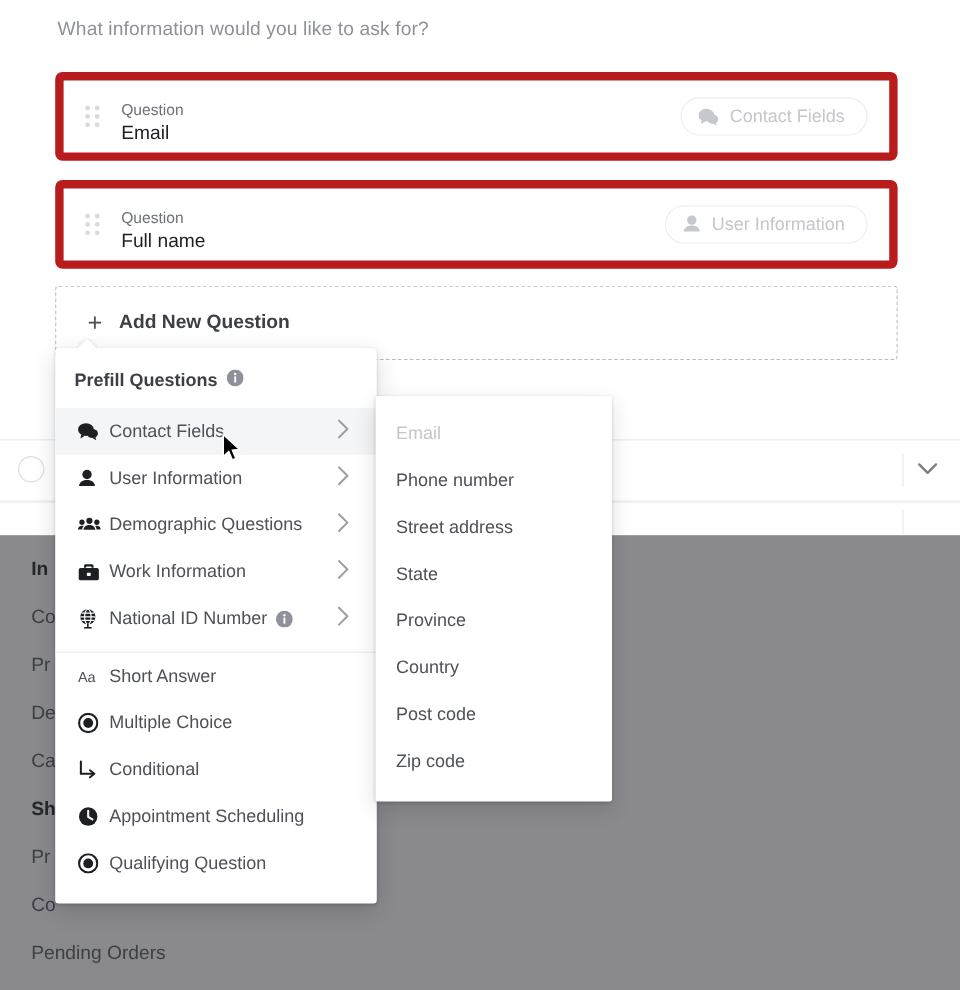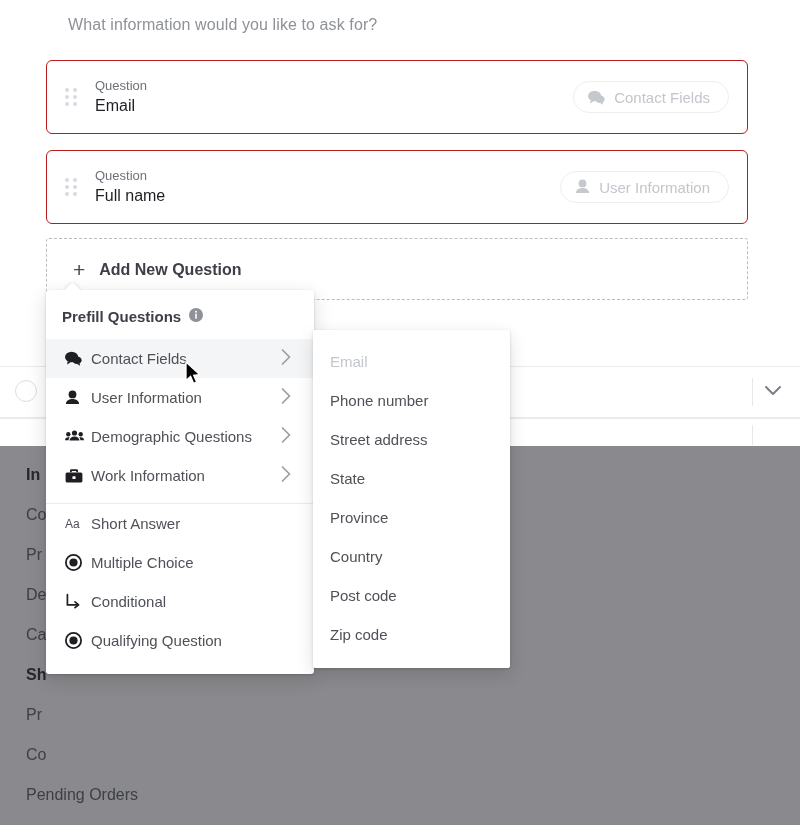--- a/index.html
+++ b/index.html
@@ -22,25 +22,25 @@
   }
   .bg-item {
     font-size: 16px; color: #3c3f45; line-height: 20px;
     height: 40px; display: flex; align-items: center; white-space: nowrap;
   }
   .bg-item.head { font-weight: bold; color: #25282d; }
 
   
   .section-title {
     position: absolute; left: 48px; top: 16px;
-    font-size: 16px; color: #8e9199; letter-spacing: .1px; margin-left: 20px;
+    font-size: 16px; color: #8e9199; letter-spacing: .1px;
   }
   .q-card {
     position: absolute; left: 46px; width: 702px; height: 74px;
-    background: #fff; border: 1px solid #b91c1c; border-radius: 6px;
+    background: #fff; border: 7px solid #b91c1c; border-radius: 6px;
   }
   .q-card.one { top: 60px; }
   .q-card.two { top: 150px; }
 
   .drag-handle {
     position: absolute; left: 18px; top: 50%; transform: translateY(-50%);
     width: 12px; height: 18px;
     display: grid; grid-template-columns: 4px 4px; grid-template-rows: 4px 4px 4px;
     gap: 3px 4px;
   }
@@ -293,20 +293,41 @@
               <path d="M6.4 1.2 L11.6 1.2 A1.4 1.4 0 0 1 13 2.6 L13 4.2 L11.2 4.2 L11.2 3 L6.8 3 L6.8 4.2 L5 4.2 L5 2.6 A1.4 1.4 0 0 1 6.4 1.2 Z" class="ico-dark"></path>
               <rect x="0.6" y="4.4" width="16.8" height="10.2" rx="1.6" class="ico-dark"></rect>
               <rect x="7.4" y="8.3" width="3.2" height="2.6" rx="0.6" fill="#fff"></rect>
             </svg>
           </span>
           <span class="menu-text">Work Information</span>
           <span class="chev-right"><svg width="12" height="18" viewBox="0 0 12 18">
               <path d="M2.5 2 L9.5 9 L2.5 16" fill="none" stroke="#9a9da3" stroke-width="1.7" stroke-linecap="round" stroke-linejoin="round"></path>
             </svg></span>
         </div>
+        <div class="menu-row">
+          <span class="menu-ico">
+            <svg width="17" height="17" viewBox="0 0 17 17">
+              <circle cx="8.2" cy="7" r="6.3" class="ico-dark"></circle>
+              <ellipse cx="8.2" cy="7" rx="2.7" ry="6.3" fill="none" stroke="#fff" stroke-width="1"></ellipse>
+              <path d="M2 7 L14.4 7 M3 4 L13.4 4 M3 10 L13.4 10" stroke="#fff" stroke-width="1" fill="none"></path>
+              <path d="M8.2 13.3 L8.2 16.3 M5.6 16.3 L10.8 16.3" stroke="#1d1f23" stroke-width="1.4" fill="none" stroke-linecap="round"></path>
+            </svg>
+          </span>
+          <span class="menu-text">National ID Number</span>
+          <span class="info">
+            <svg width="14" height="14" viewBox="0 0 14 14">
+              <circle cx="7" cy="7" r="7" fill="#8e9199"></circle>
+              <rect x="6.2" y="5.7" width="1.6" height="5" fill="#fff"></rect>
+              <circle cx="7" cy="3.7" r="1" fill="#fff"></circle>
+            </svg>
+          </span>
+          <span class="chev-right"><svg width="12" height="18" viewBox="0 0 12 18">
+              <path d="M2.5 2 L9.5 9 L2.5 16" fill="none" stroke="#9a9da3" stroke-width="1.7" stroke-linecap="round" stroke-linejoin="round"></path>
+            </svg></span>
+        </div>
       </div>
 
     <div class="menu-sep"></div>
 
 
     <div id="custom-rows">
         <div class="menu-row">
           <span class="menu-ico">
             <svg width="20" height="14" viewBox="0 0 20 14">
               <text x="0" y="11" font-family="Liberation Sans, sans-serif" font-size="12" fill="#4e5157">Aa</text>
@@ -324,20 +345,29 @@
           <span class="menu-text">Multiple Choice</span>
         </div>
         <div class="menu-row">
           <span class="menu-ico">
             <svg width="17" height="17" viewBox="0 0 17 17">
               <path d="M2.4 1.6 L2.4 11.8 L12.4 11.8" fill="none" stroke="#1d1f23" stroke-width="1.7" stroke-linecap="round"></path>
               <path d="M10 8.9 L13.6 11.8 L10 14.7" fill="none" stroke="#1d1f23" stroke-width="1.7" stroke-linecap="round" stroke-linejoin="round"></path>
             </svg>
           </span>
           <span class="menu-text">Conditional</span>
+        </div>
+        <div class="menu-row">
+          <span class="menu-ico">
+            <svg width="17" height="17" viewBox="0 0 17 17">
+              <circle cx="8.5" cy="8.5" r="7.7" class="ico-dark"></circle>
+              <path d="M8.5 3.6 L8.5 8.7 L12 10.8" fill="none" stroke="#fff" stroke-width="1.7" stroke-linecap="round"></path>
+            </svg>
+          </span>
+          <span class="menu-text">Appointment Scheduling</span>
         </div>
         <div class="menu-row">
           <span class="menu-ico">
             <svg width="17" height="17" viewBox="0 0 17 17">
               <circle cx="8.5" cy="8.5" r="7.6" fill="none" stroke="#1d1f23" stroke-width="1.8"></circle>
               <circle cx="8.5" cy="8.5" r="4.1" class="ico-dark"></circle>
             </svg>
           </span>
           <span class="menu-text">Qualifying Question</span>
         </div>

